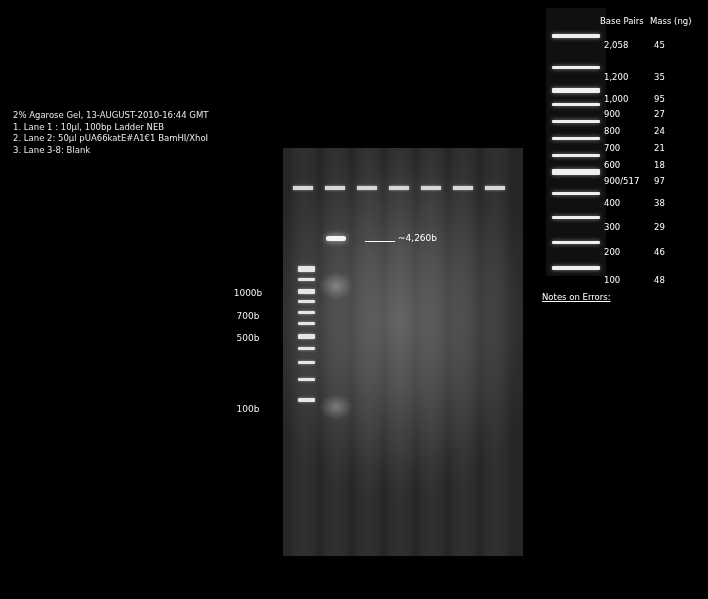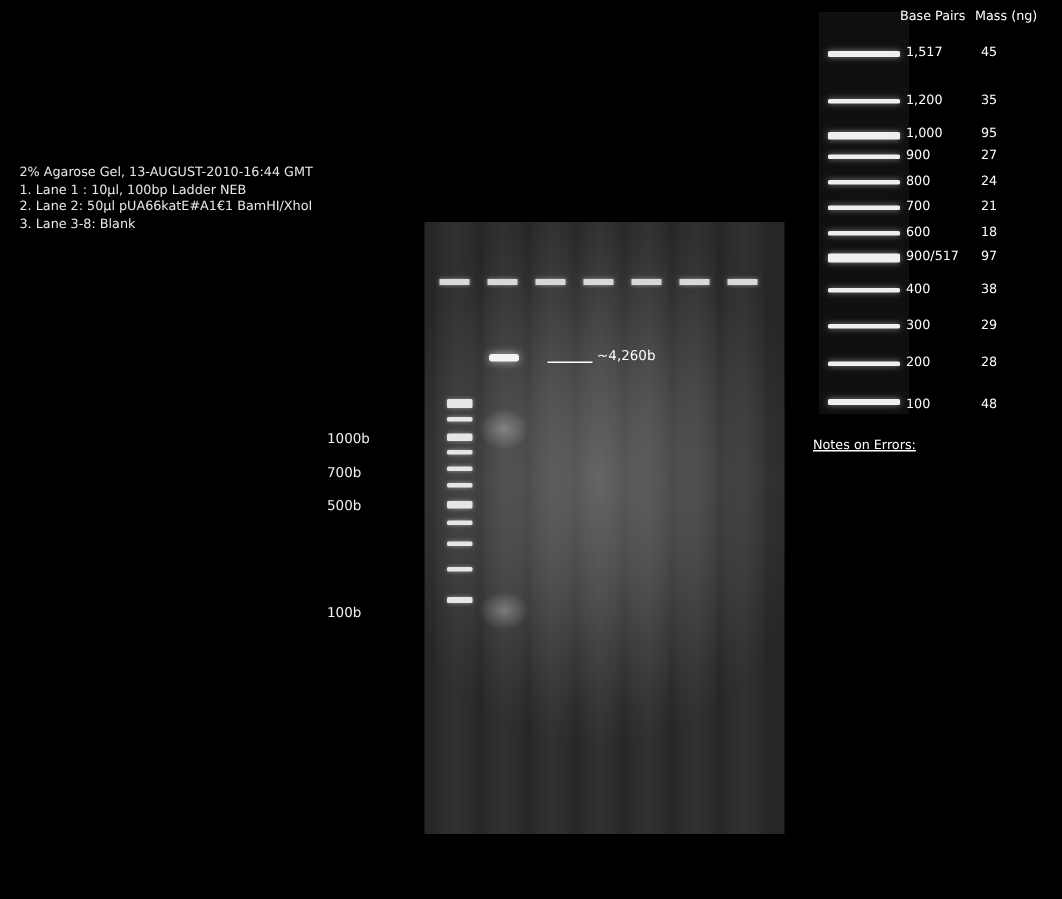--- a/index.html
+++ b/index.html
@@ -96,21 +96,21 @@
     position: absolute;
     border-radius: 6px;
     background: radial-gradient(ellipse at center, rgba(255,255,255,0.30), rgba(255,255,255,0.0) 70%);
   }
 
   
   .size-label {
     position: absolute;
     font-size: 9px;
     color: #f0f0f0;
-    text-align: left;
+    text-align: center;
     width: 60px;
     font-family: "DejaVu Sans", sans-serif;
   }
 
   
   #band-annotation {
     position: absolute;
     left: 398px;
     top: 233px;
     font-size: 9px;
@@ -142,21 +142,21 @@
     left: 6px;
     width: 48px;
     background: #efefef;
     border-radius: 1px;
     box-shadow: 0 0 4px rgba(255,255,255,0.5);
   }
 
   #ladder-table {
     position: absolute;
     left: 598px;
-    top: 6px;
+    top: 16px;
     width: 110px;
     height: 272px;
     font-size: 8.5px;
     color: #ffffff;
   }
   #ladder-table .lt-head {
     position: absolute;
     top: 0px;
     font-size: 8.5px;
     color: #ffffff;
@@ -269,21 +269,21 @@
     <div class="lp-band" style="top:208px;height:3px"></div>
     <div class="lp-band" style="top:233px;height:3px"></div>
     <div class="lp-band" style="top:258px;height:4px"></div>
   </div>
 
   <div id="ladder-table">
     <div class="lt-head lt-bp">Base Pairs</div>
     <div class="lt-head lt-mass">Mass (ng)</div>
 
     <div class="row" style="top:24px">
-        <span class="bp">1,517</span>
+        <span class="bp">2,058</span>
         <span class="mass">45</span>
       </div>
     <div class="row" style="top:56px">
         <span class="bp">1,200</span>
         <span class="mass">35</span>
       </div>
     <div class="row" style="top:78px">
         <span class="bp">1,000</span>
         <span class="mass">95</span>
       </div>
@@ -310,21 +310,21 @@
     <div class="row" style="top:182px">
         <span class="bp">400</span>
         <span class="mass">38</span>
       </div>
     <div class="row" style="top:206px">
         <span class="bp">300</span>
         <span class="mass">29</span>
       </div>
     <div class="row" style="top:231px">
         <span class="bp">200</span>
-        <span class="mass">28</span>
+        <span class="mass">46</span>
       </div>
     <div class="row" style="top:259px">
         <span class="bp">100</span>
         <span class="mass">48</span>
       </div>
   </div>
 
   <div id="notes">
     <div id="notes-title">Notes on Errors:</div>
   </div>

